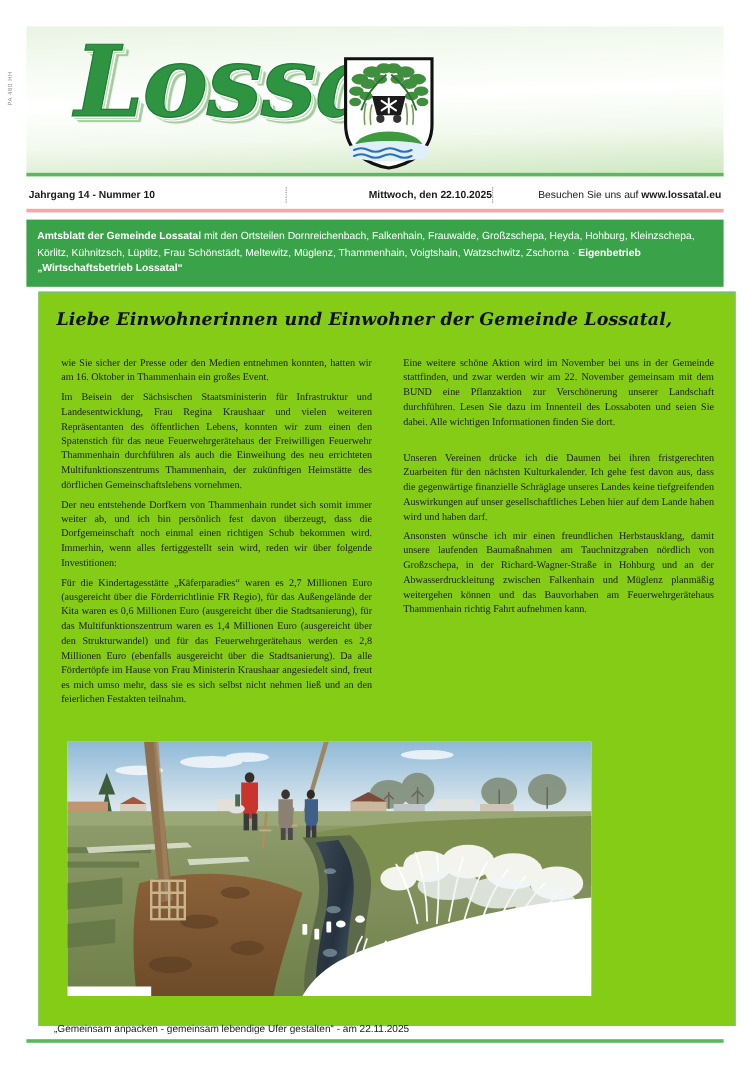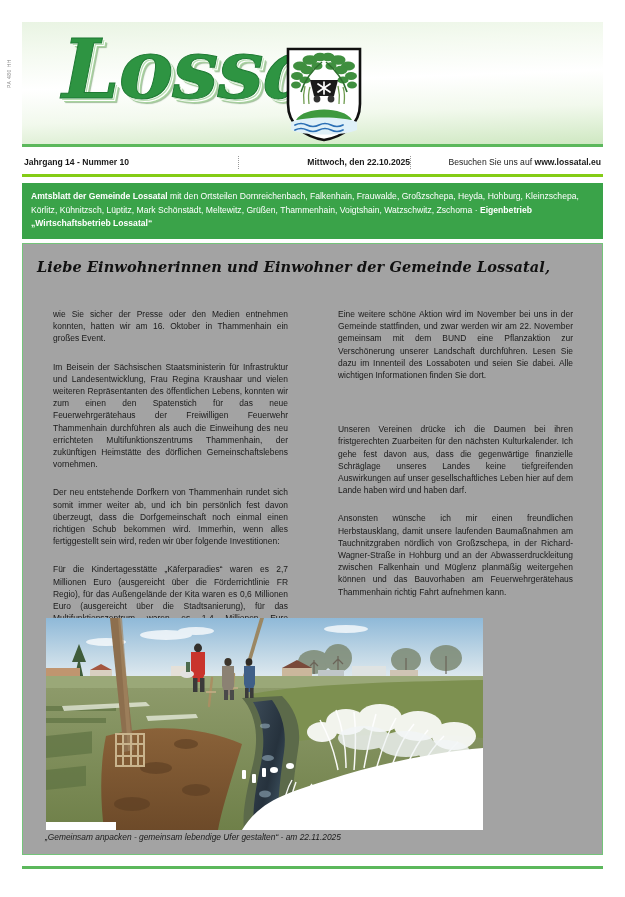--- a/index.html
+++ b/index.html
@@ -85,21 +85,21 @@
   }
   .crest svg { display: block; width: 100%; height: 100%; }
 
   
   .dateline {
     position: absolute;
     left: 22px;
     top: 150px;
     width: 581px;
     height: 24px;
-    border-bottom: 3px solid #84cc16;
+    border-bottom: 3px solid #fca5a5;
     display: flex;
     align-items: center;
     font-size: 8.6px;
   }
   .dl-left   { width: 214px; padding-left: 2px; font-weight: bold; }
   .dl-sep    {
     width: 0; height: 13px;
     border-left: 1px dotted #9a9a9a;
   }
   .dl-mid    { flex: 1; text-align: right; font-weight: bold; }
@@ -117,27 +117,27 @@
     background: #3aa349;
     color: #ffffff;
     font-size: 8.6px;
     line-height: 1.58;
   }
   .banner b { font-weight: bold; }
 
   
   .article {
     position: absolute;
-    left: 22px;
+    left: 32px;
     top: 243px;
     width: 581px;
     height: 612px;
     box-sizing: border-box;
     border: 1.4px solid #74c47a;
-    background: #a3a3a3;
+    background: #84cc16;
   }
 
   .salutation {
     position: absolute;
     left: 14px;
     top: 14px;
     font-family: "DejaVu Serif", serif;
     font-style: italic;
     font-weight: bold;
     font-size: 14.5px;
@@ -154,43 +154,42 @@
     gap: 18px;
   }
   .col {
     width: 267px;
     font-size: 8.45px;
     line-height: 1.445;
     text-align: justify;
     text-justify: inter-word;
     hyphens: manual;
   }
-  .col p { margin: 16px; }
+  .col p { margin: 4px; font-family: Liberation Serif, serif; }
   .col p + p { margin-top: 0; }
   .spacer-line { height: 10px; }
   .sig-italic { font-style: italic; }
 
   
   .photo-wrap {
     position: absolute;
     left: 45px;
     top: 617px;
     width: 437px;
     height: 212px;
     overflow: hidden;
     background: #cfd8dd;
   }
   .photo-wrap svg { display: block; width: 100%; height: 100%; }
 
   .caption {
     position: absolute;
     left: 45px;
-    top: 832px;
+    top: 852px;
     font-size: 8.4px;
-    font-style: italic;
     color: #1a1a1a;
   }
 
   
   .bottom-rule {
     position: absolute;
     left: 22px;
     top: 866px;
     width: 581px;
     height: 3px;
@@ -268,21 +267,21 @@
 </div>
 
 <div class="dateline">
   <div class="dl-left">Jahrgang 14 - Nummer 10</div>
   <div class="dl-sep"></div>
   <div class="dl-mid">Mittwoch, den 22.10.2025</div>
   <div class="dl-sep"></div>
   <div class="dl-right"><span>Besuchen Sie uns auf </span><b>www.lossatal.eu</b></div>
 </div>
 
-<div class="banner"><b>Amtsblatt der Gemeinde Lossatal</b><span> mit den Ortsteilen Dornreichenbach, Falkenhain, Frauwalde, Großzschepa, Heyda, Hohburg, Kleinzschepa, Körlitz, Kühnitzsch, Lüptitz, Mark Schönstädt, Meltewitz, Grüßen, Thammenhain, Voigtshain, Watzschwitz, Zschorna · </span><b>Eigenbetrieb „Wirtschaftsbetrieb Lossatal“</b></div>
+<div class="banner"><b>Amtsblatt der Gemeinde Lossatal</b><span> mit den Ortsteilen Dornreichenbach, Falkenhain, Frauwalde, Großzschepa, Heyda, Hohburg, Kleinzschepa, Körlitz, Kühnitzsch, Lüptitz, Frau Schönstädt, Meltewitz, Müglenz, Thammenhain, Voigtshain, Watzschwitz, Zschorna · </span><b>Eigenbetrieb „Wirtschaftsbetrieb Lossatal“</b></div>
 
 <div class="article">
 
   <div class="salutation">Liebe Einwohnerinnen und Einwohner der Gemeinde Lossatal,</div>
 
   <div class="columns">
 
     <div class="col">
       <p>wie Sie sicher der Presse oder den Medien entnehmen konnten, hatten wir am 16. Oktober in Thammenhain ein großes Event.</p>
       <p>Im Beisein der Sächsischen Staatsministerin für Infrastruktur und Landesentwicklung, Frau Regina Kraushaar und vielen weiteren Repräsentanten des öffentlichen Lebens, konnten wir zum einen den Spatenstich für das neue Feuerwehrgerätehaus der Freiwilligen Feuerwehr Thammenhain durchführen als auch die Einweihung des neu errichteten Multifunktionszentrums Thammenhain, der zukünftigen Heimstätte des dörflichen Gemeinschaftslebens vornehmen.</p>

